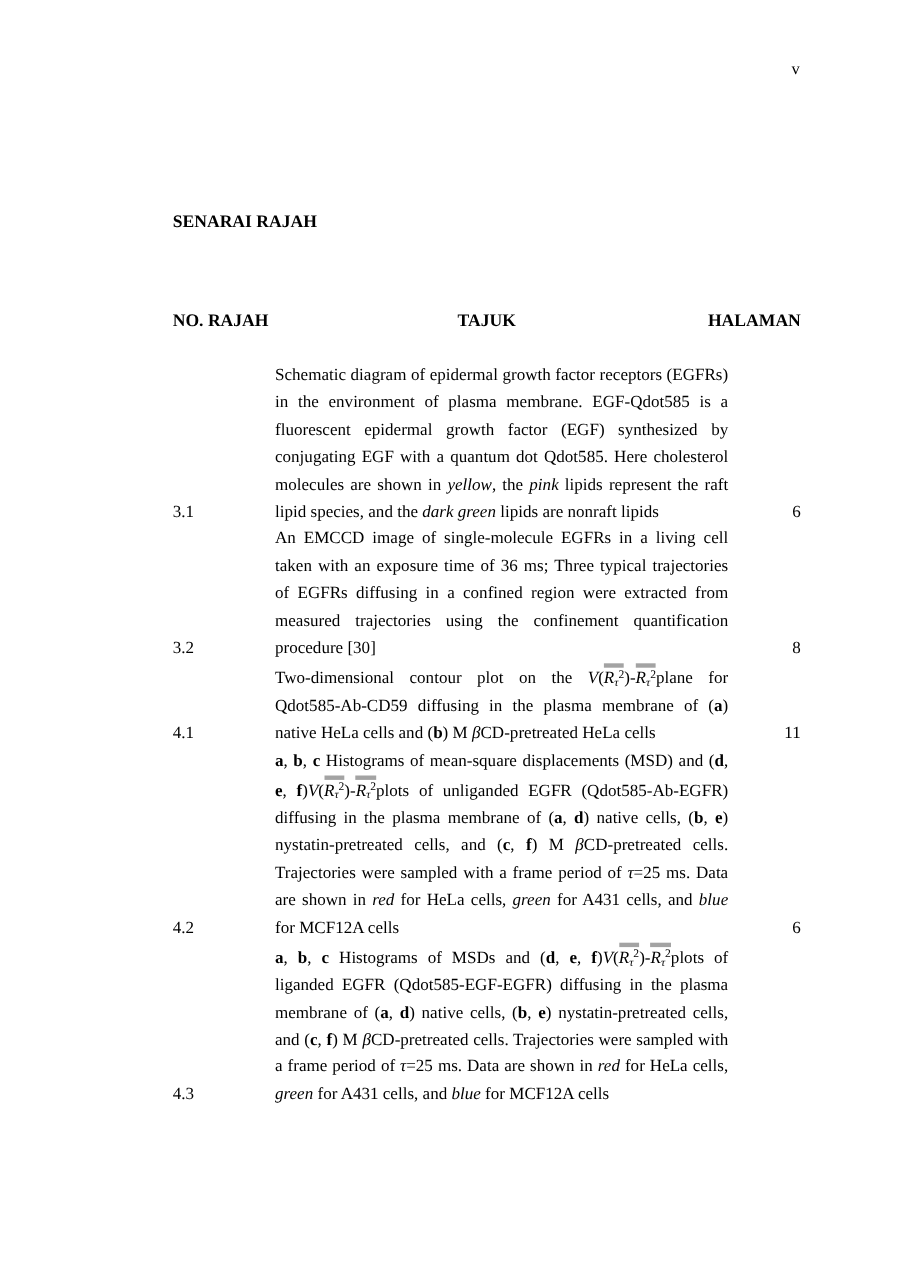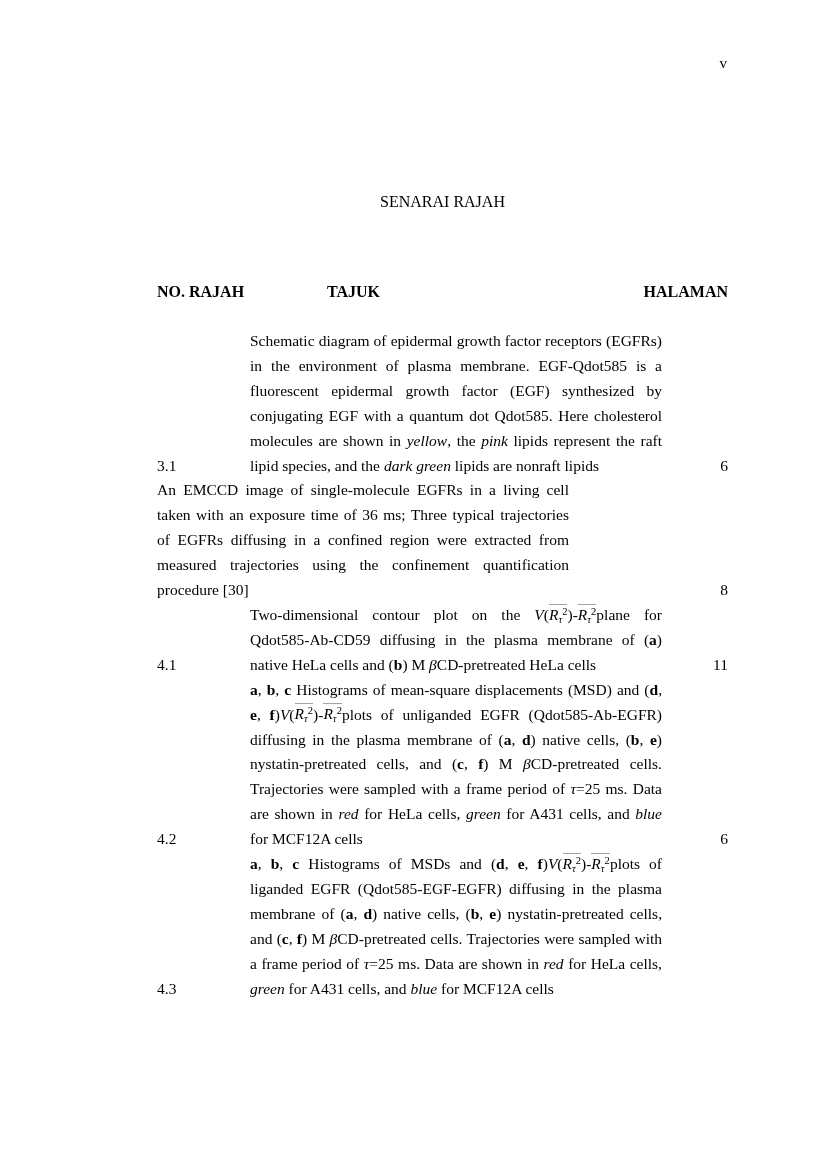--- a/index.html
+++ b/index.html
@@ -17,35 +17,35 @@
     position: absolute;
     top: 55px;
     right: 100px;
     font-size: 15px;
   }
   .doc-title {
     position: absolute;
     top: 193px;
     left: 157px;
     width: 571px;
-    text-align: center;
-    font-weight: normal;
+    text-align: left;
+    font-weight: bold;
     font-size: 16px;
   }
   .header-row {
     position: absolute;
     top: 283px;
     left: 157px;
     width: 571px;
     display: flex;
     font-weight: bold;
     font-size: 16px;
   }
   .h-no { width: 170px; text-align: left; }
-  .h-tajuk { flex: 1; }
+  .h-tajuk { flex: 1; text-align: center; }
   .h-halaman { width: 170px; text-align: right; }
   .figure-list {
     position: absolute;
     top: 329px;
     left: 157px;
     width: 571px;
     line-height: 24.9px;
   }
   .entry { display: flex; align-items: flex-end; }
   .e-no { flex: 0 0 93px; }
@@ -55,21 +55,21 @@
     display: flex;
     align-items: flex-end;
     justify-content: flex-end;
   }
   .it { font-style: italic; }
   .bd { font-weight: bold; }
   .sb { font-size: 68%; vertical-align: -0.25em; }
   .sp { font-size: 68%; vertical-align: 0.5em; }
   .ovl {
     display: inline-block;
-    border-top: 1px solid #a3a3a3;
+    border-top: 4px solid #a3a3a3;
     line-height: 1.05;
     padding-top: 1px;
   }
 </style>
 </head>
 <body>
 
 <div class="page">
 
   <div class="corner-num">v</div>
@@ -83,20 +83,21 @@
   </div>
 
   <div class="figure-list">
     <div class="entry">
       <div class="e-no">3.1</div>
       <div class="e-desc"><span>Schematic diagram of epidermal growth factor receptors (EGFRs) in the environment of plasma membrane. EGF-Qdot585 is a fluorescent epidermal growth factor (EGF) synthesized by conjugating EGF with a quantum dot Qdot585. Here cholesterol molecules are shown in </span><span class="it">yellow</span><span>, the </span><span class="it">pink</span><span> lipids represent the raft lipid species, and the </span><span class="it">dark green</span><span> lipids are nonraft lipids</span></div>
       <div class="e-page">6</div>
     </div>
 
     <div class="entry">
+      <div class="e-no">3.2</div>
       <div class="e-desc"><span>An EMCCD image of single-molecule EGFRs in a living cell taken with an exposure time of 36 ms; Three typical trajectories of EGFRs diffusing in a confined region were extracted from measured trajectories using the confinement quantification procedure [30]</span></div>
       <div class="e-page">8</div>
     </div>
 
     <div class="entry">
       <div class="e-no">4.1</div>
       <div class="e-desc"><span>Two-dimensional contour plot on the </span><span class="it">V</span><span>(</span><span class="ovl"><span class="it">R</span><span class="it sb">τ</span><span class="sp">2</span></span><span>)-</span><span class="ovl"><span class="it">R</span><span class="it sb">τ</span><span class="sp">2</span></span><span>plane for Qdot585-Ab-CD59 diffusing in the plasma membrane of (</span><span class="bd">a</span><span>) native HeLa cells and (</span><span class="bd">b</span><span>) M </span><span class="it">β</span><span>CD-pretreated HeLa cells</span></div>
       <div class="e-page">11</div>
     </div>
 

